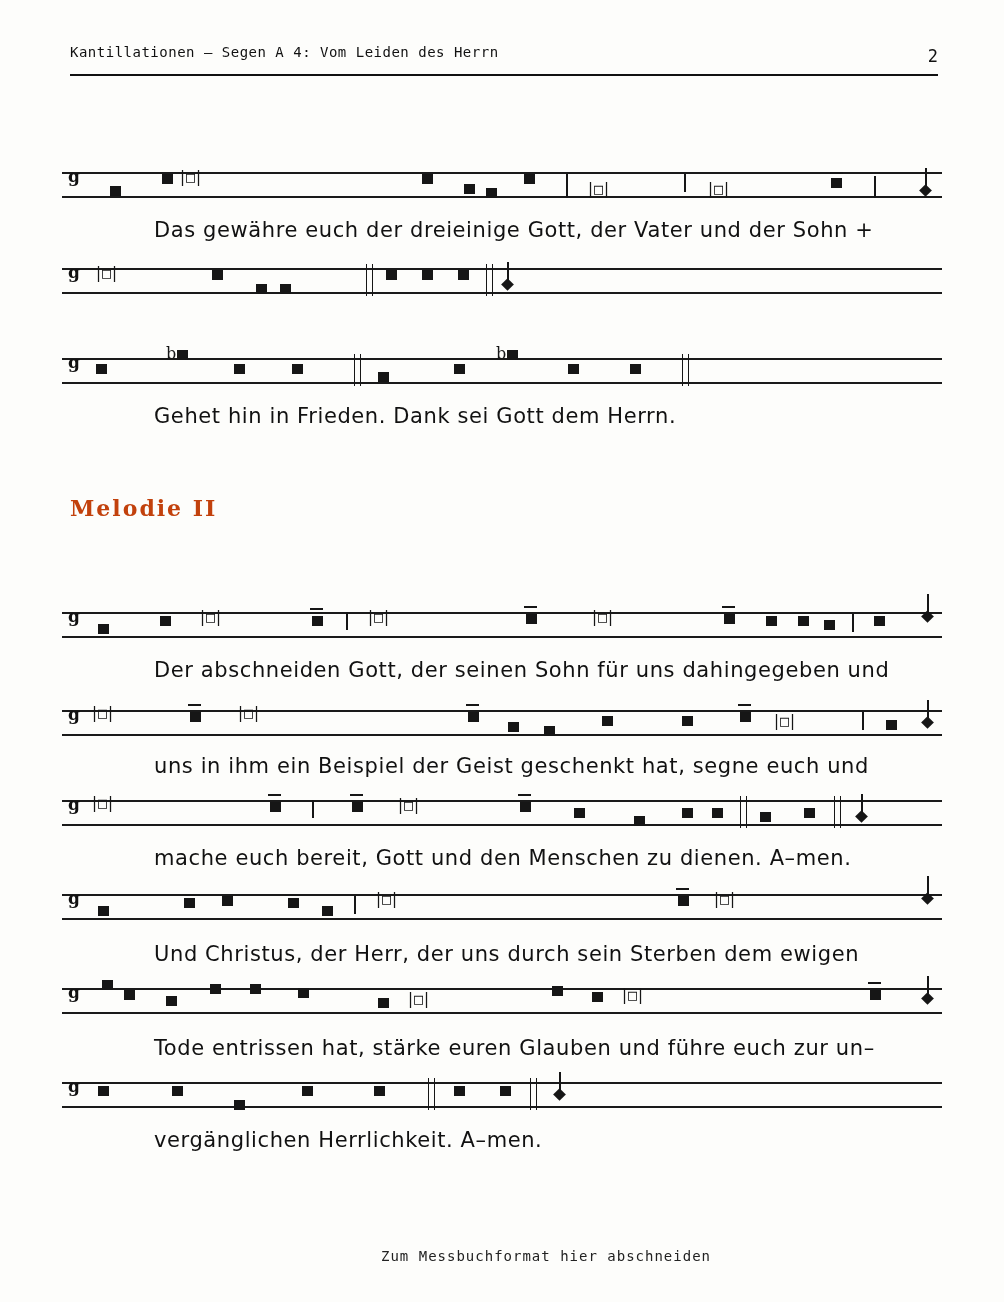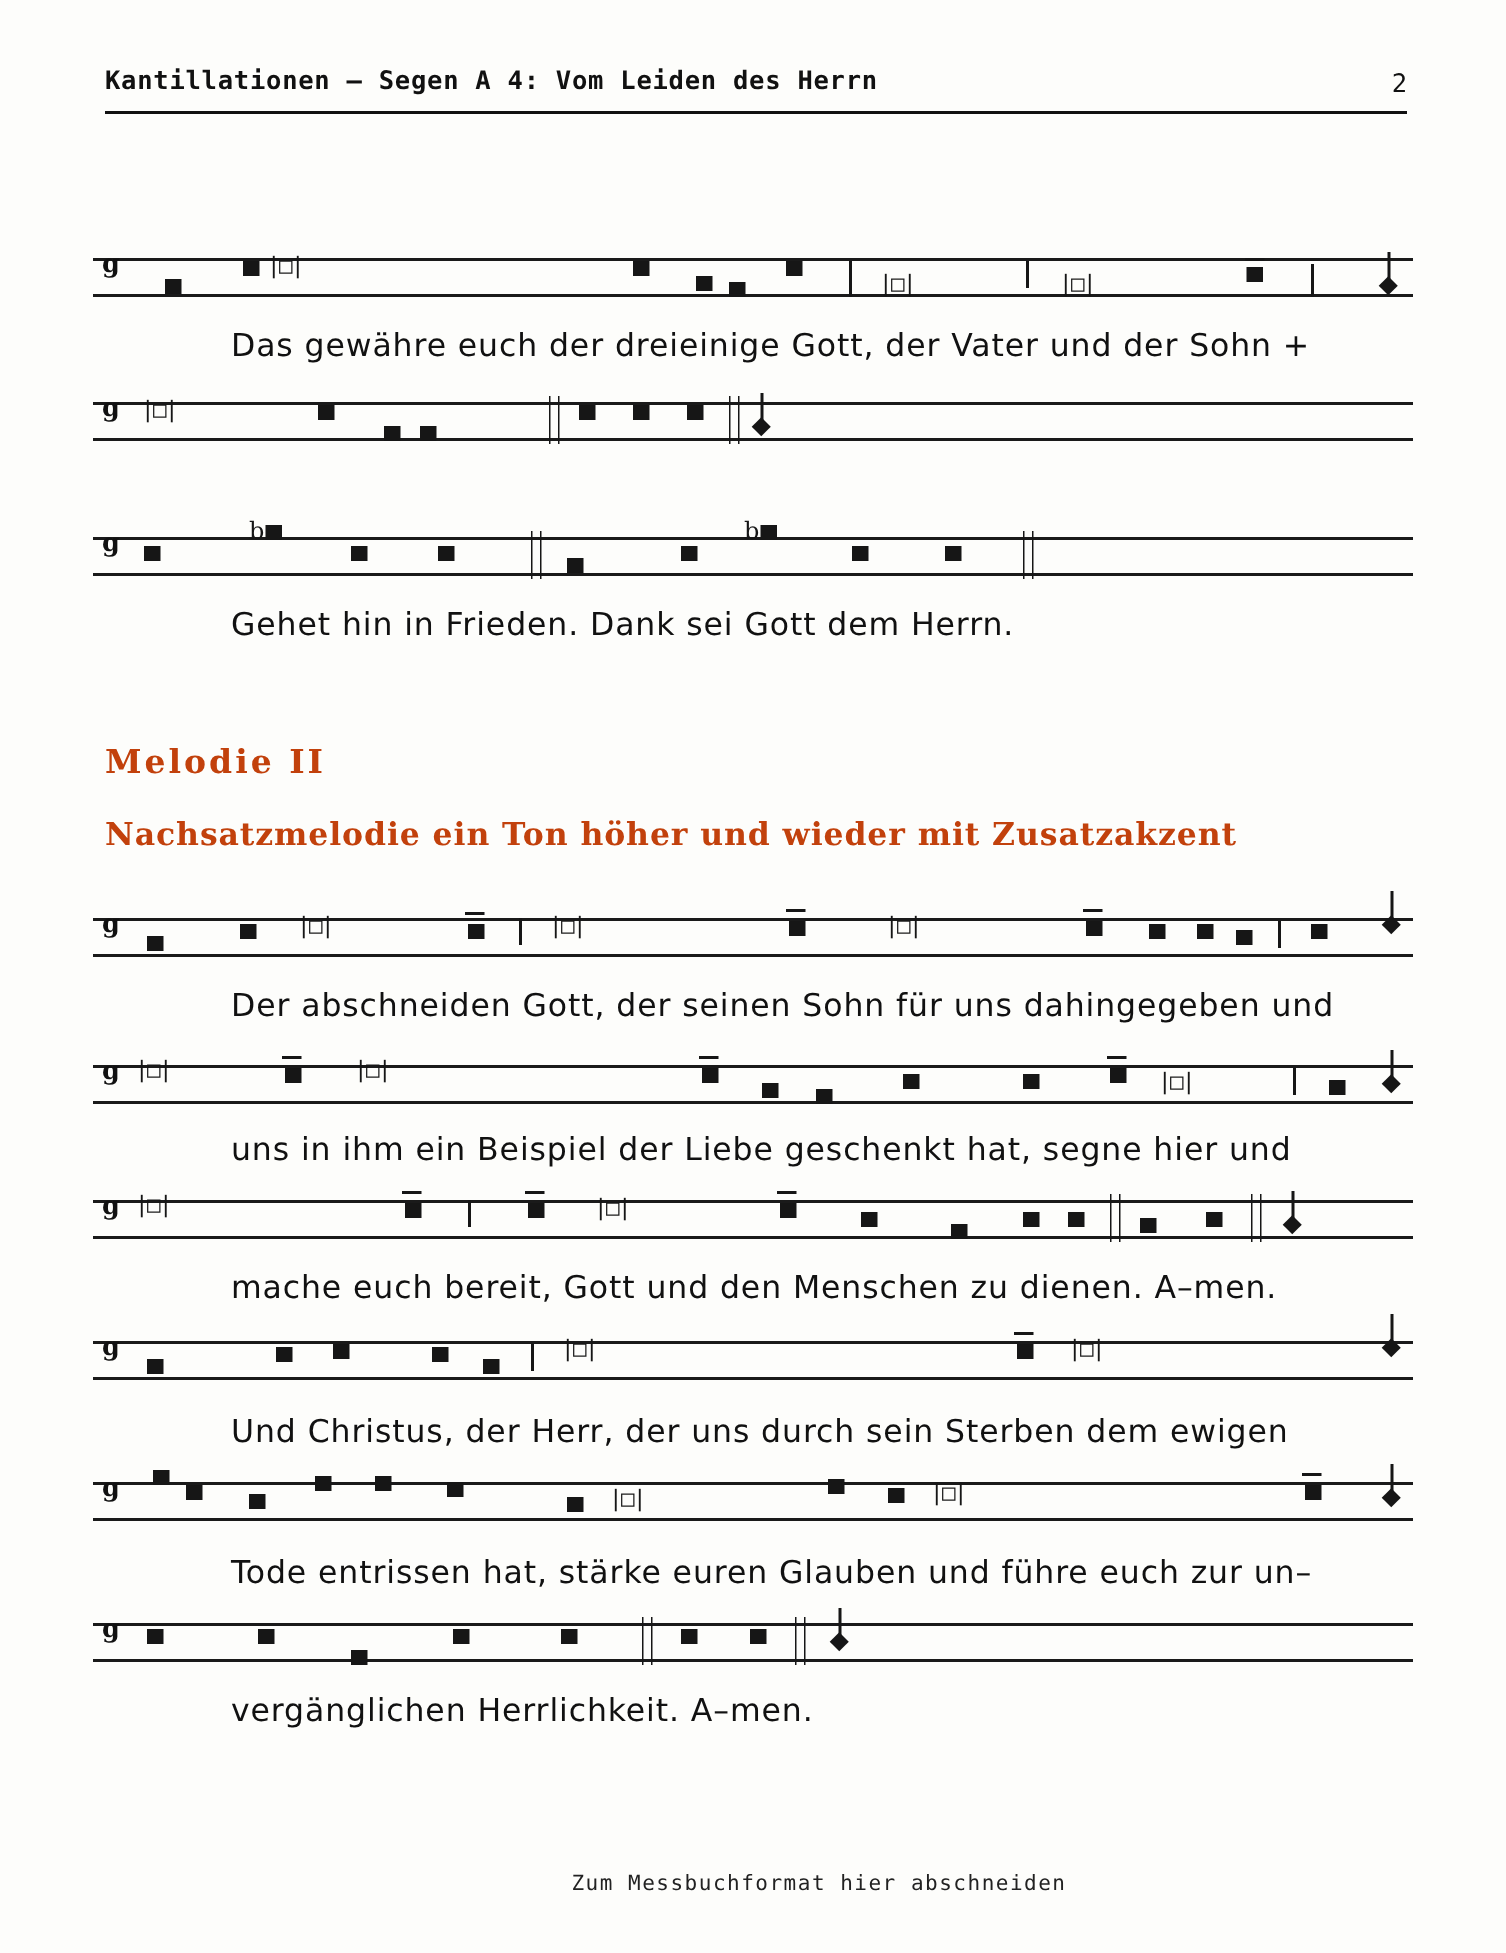--- a/index.html
+++ b/index.html
@@ -27,22 +27,22 @@
     left: 70px;
     top: 44px;
     width: 868px;
     height: 34px;
   }
   .header-title {
     position: absolute;
     left: 0;
     top: 0;
     font-family: "DejaVu Sans Mono", monospace;
-    font-size: 17px;
-    font-weight: 700;
+    font-size: 14px;
+    font-weight: 400;
     letter-spacing: 0.5px;
     white-space: nowrap;
     color: #111;
   }
   .header-pageno {
     position: absolute;
     right: 0;
     top: 2px;
     font-family: "DejaVu Sans Mono", monospace;
     font-size: 17px;
@@ -272,21 +272,20 @@
       <div class="flat" style="left:434px; top:-2px;">b</div>
       <div class="note" style="left:445px; top:2px;"></div>
       <div class="note" style="left:506px; top:16px;"></div>
       <div class="note" style="left:568px; top:16px;"></div>
       <div class="bar2" style="left:620px; top:6px; height:32px;"></div>
     </div>
     <div class="lyric" style="top:56px;">Gehet hin in Frieden. Dank sei Gott dem Herrn.</div>
   </div>
 
   <div class="sec-title main" style="top:495px;">Melodie II</div>
-  <div class="sec-title sub" style="top:543px;">Nachsatzmelodie ein Ton höher und wieder mit Zusatzakzent</div>
 
   <div class="staff-block" style="top:602px;">
     <div class="staff">
       <div class="staff-line l1"></div>
       <div class="staff-line l2"></div>
       <div class="clef">g</div>
       <div class="note" style="left:36px; top:22px;"></div>
       <div class="note" style="left:98px; top:14px;"></div>
       <div class="boxnote" style="left:136px; top:8px;">|□|</div>
       <div class="epis" style="left:248px; top:6px;"></div>
@@ -323,21 +322,21 @@
       <div class="note" style="left:482px; top:26px;"></div>
       <div class="note" style="left:540px; top:16px;"></div>
       <div class="note" style="left:620px; top:16px;"></div>
       <div class="epis" style="left:676px; top:4px;"></div>
       <div class="note" style="left:678px; top:12px;"></div>
       <div class="boxnote" style="left:710px; top:14px;">|□|</div>
       <div class="bar1" style="left:800px; top:12px; height:18px;"></div>
       <div class="note" style="left:824px; top:20px;"></div>
       <div class="final" style="left:866px; top:18px;"></div>
     </div>
-    <div class="lyric" style="top:54px;">uns in ihm ein Beispiel der Liebe geschenkt hat, segne hier und</div>
+    <div class="lyric" style="top:54px;">uns in ihm ein Beispiel der Geist geschenkt hat, segne euch und</div>
   </div>
 
   <div class="staff-block" style="top:790px;">
     <div class="staff">
       <div class="staff-line l1"></div>
       <div class="staff-line l2"></div>
       <div class="clef">g</div>
       <div class="boxnote" style="left:28px; top:6px;">|□|</div>
       <div class="epis" style="left:206px; top:4px;"></div>
       <div class="note" style="left:208px; top:12px;"></div>

